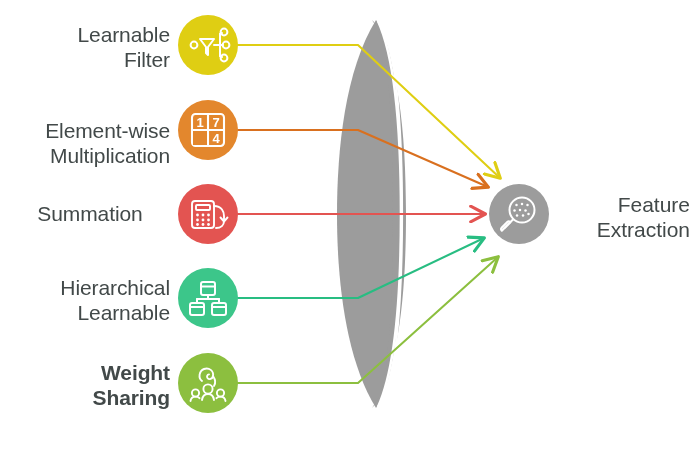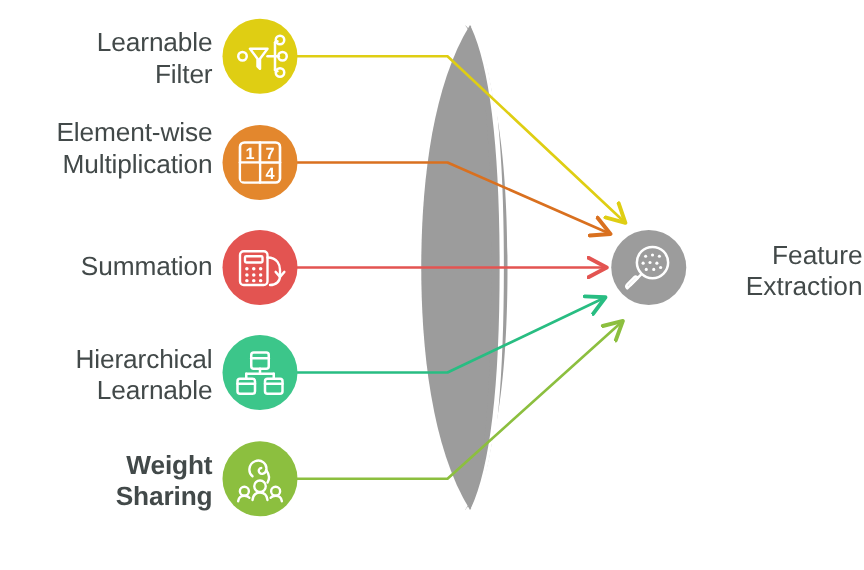--- a/index.html
+++ b/index.html
@@ -141,41 +141,41 @@
             <circle cx="48" cy="30" r="3.4"></circle>
             <circle cx="46" cy="43" r="3.4"></circle>
             <path d="M 42 19 L 44 18"></path>
             <path d="M 42 41 L 44 42"></path>
           </g>
         </svg>
       </div>
     </div>
 
     <div class="node">
-      <div class="node-label right-align" style="left:0px; top:94px; width:170px;">Element-wise
+      <div class="node-label right-align" style="left:0px; top:118px; width:170px;">Element-wise
 Multiplication</div>
       <div class="node-circle" style="left:178px; top:100px; width:60px; height:60px; background:#e3872d;">
         <svg width="60" height="60" viewBox="0 0 60 60">
           <g fill="none" stroke="#ffffff" stroke-width="2.1" stroke-linecap="round" stroke-linejoin="round">
             <rect x="14" y="14" width="32" height="32" rx="3.5"></rect>
             <line x1="30" y1="14" x2="30" y2="46"></line>
             <line x1="14" y1="30" x2="46" y2="30"></line>
           </g>
           <g fill="#ffffff" font-family="'Liberation Sans', sans-serif" font-size="13" font-weight="bold" text-anchor="middle">
             <text x="22" y="27">1</text>
             <text x="38" y="27">7</text>
             <text x="38" y="43">4</text>
           </g>
           <rect x="15" y="31" width="14" height="14" fill="#e3872d"></rect>
         </svg>
       </div>
     </div>
 
     <div class="node">
-      <div class="node-label right-align" style="left:10px; top:201px; width:160px;">Summation</div>
+      <div class="node-label right-align" style="left:10px; top:201px; width:160px;text-align:center;">Summation</div>
       <div class="node-circle" style="left:178px; top:184px; width:60px; height:60px; background:#e35451;">
         <svg width="60" height="60" viewBox="0 0 60 60">
           <g fill="none" stroke="#ffffff" stroke-width="1.9" stroke-linecap="round" stroke-linejoin="round">
             <rect x="14" y="17" width="22" height="27" rx="3"></rect>
             <rect x="18" y="21" width="14" height="5" rx="1"></rect>
             <path d="M 36 22 C 44 22, 46 28, 46 32 L 46 37"></path>
             <path d="M 42.5 33.5 L 46 37.5 L 49.5 33.5"></path>
             <path d="M 46 37 C 46 41, 43 44, 38 44"></path>
           </g>
           <g fill="#ffffff">

